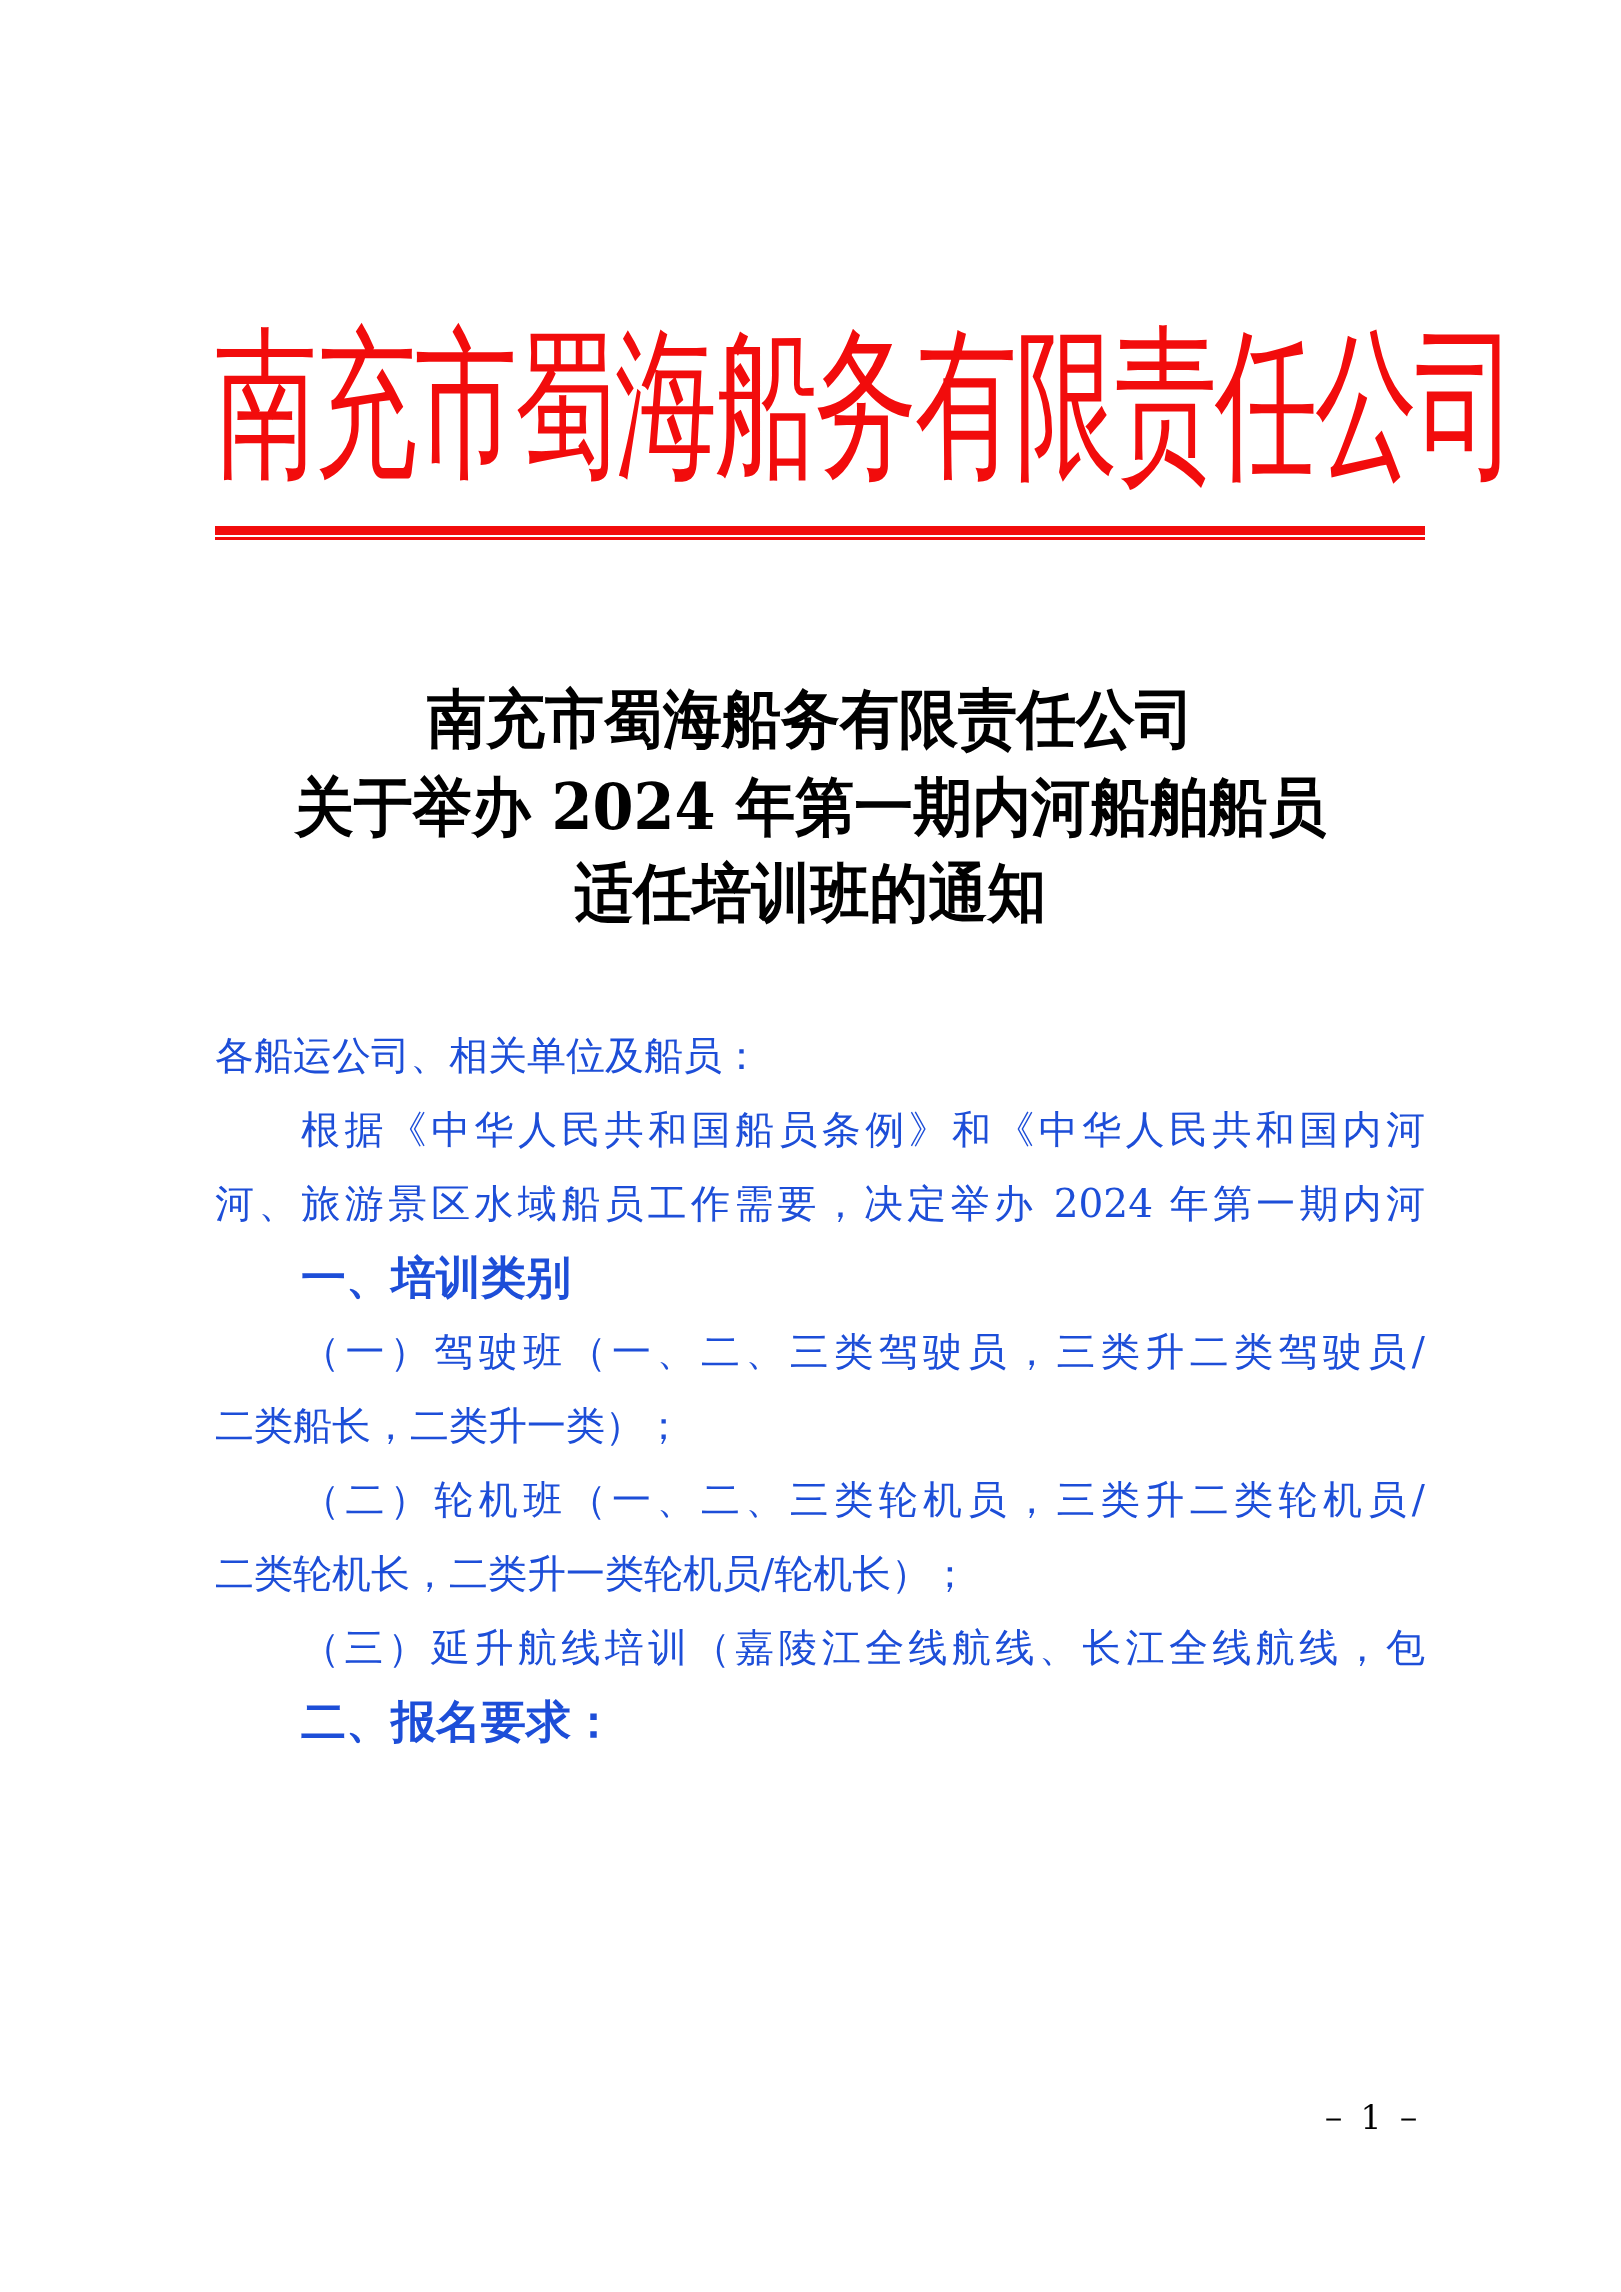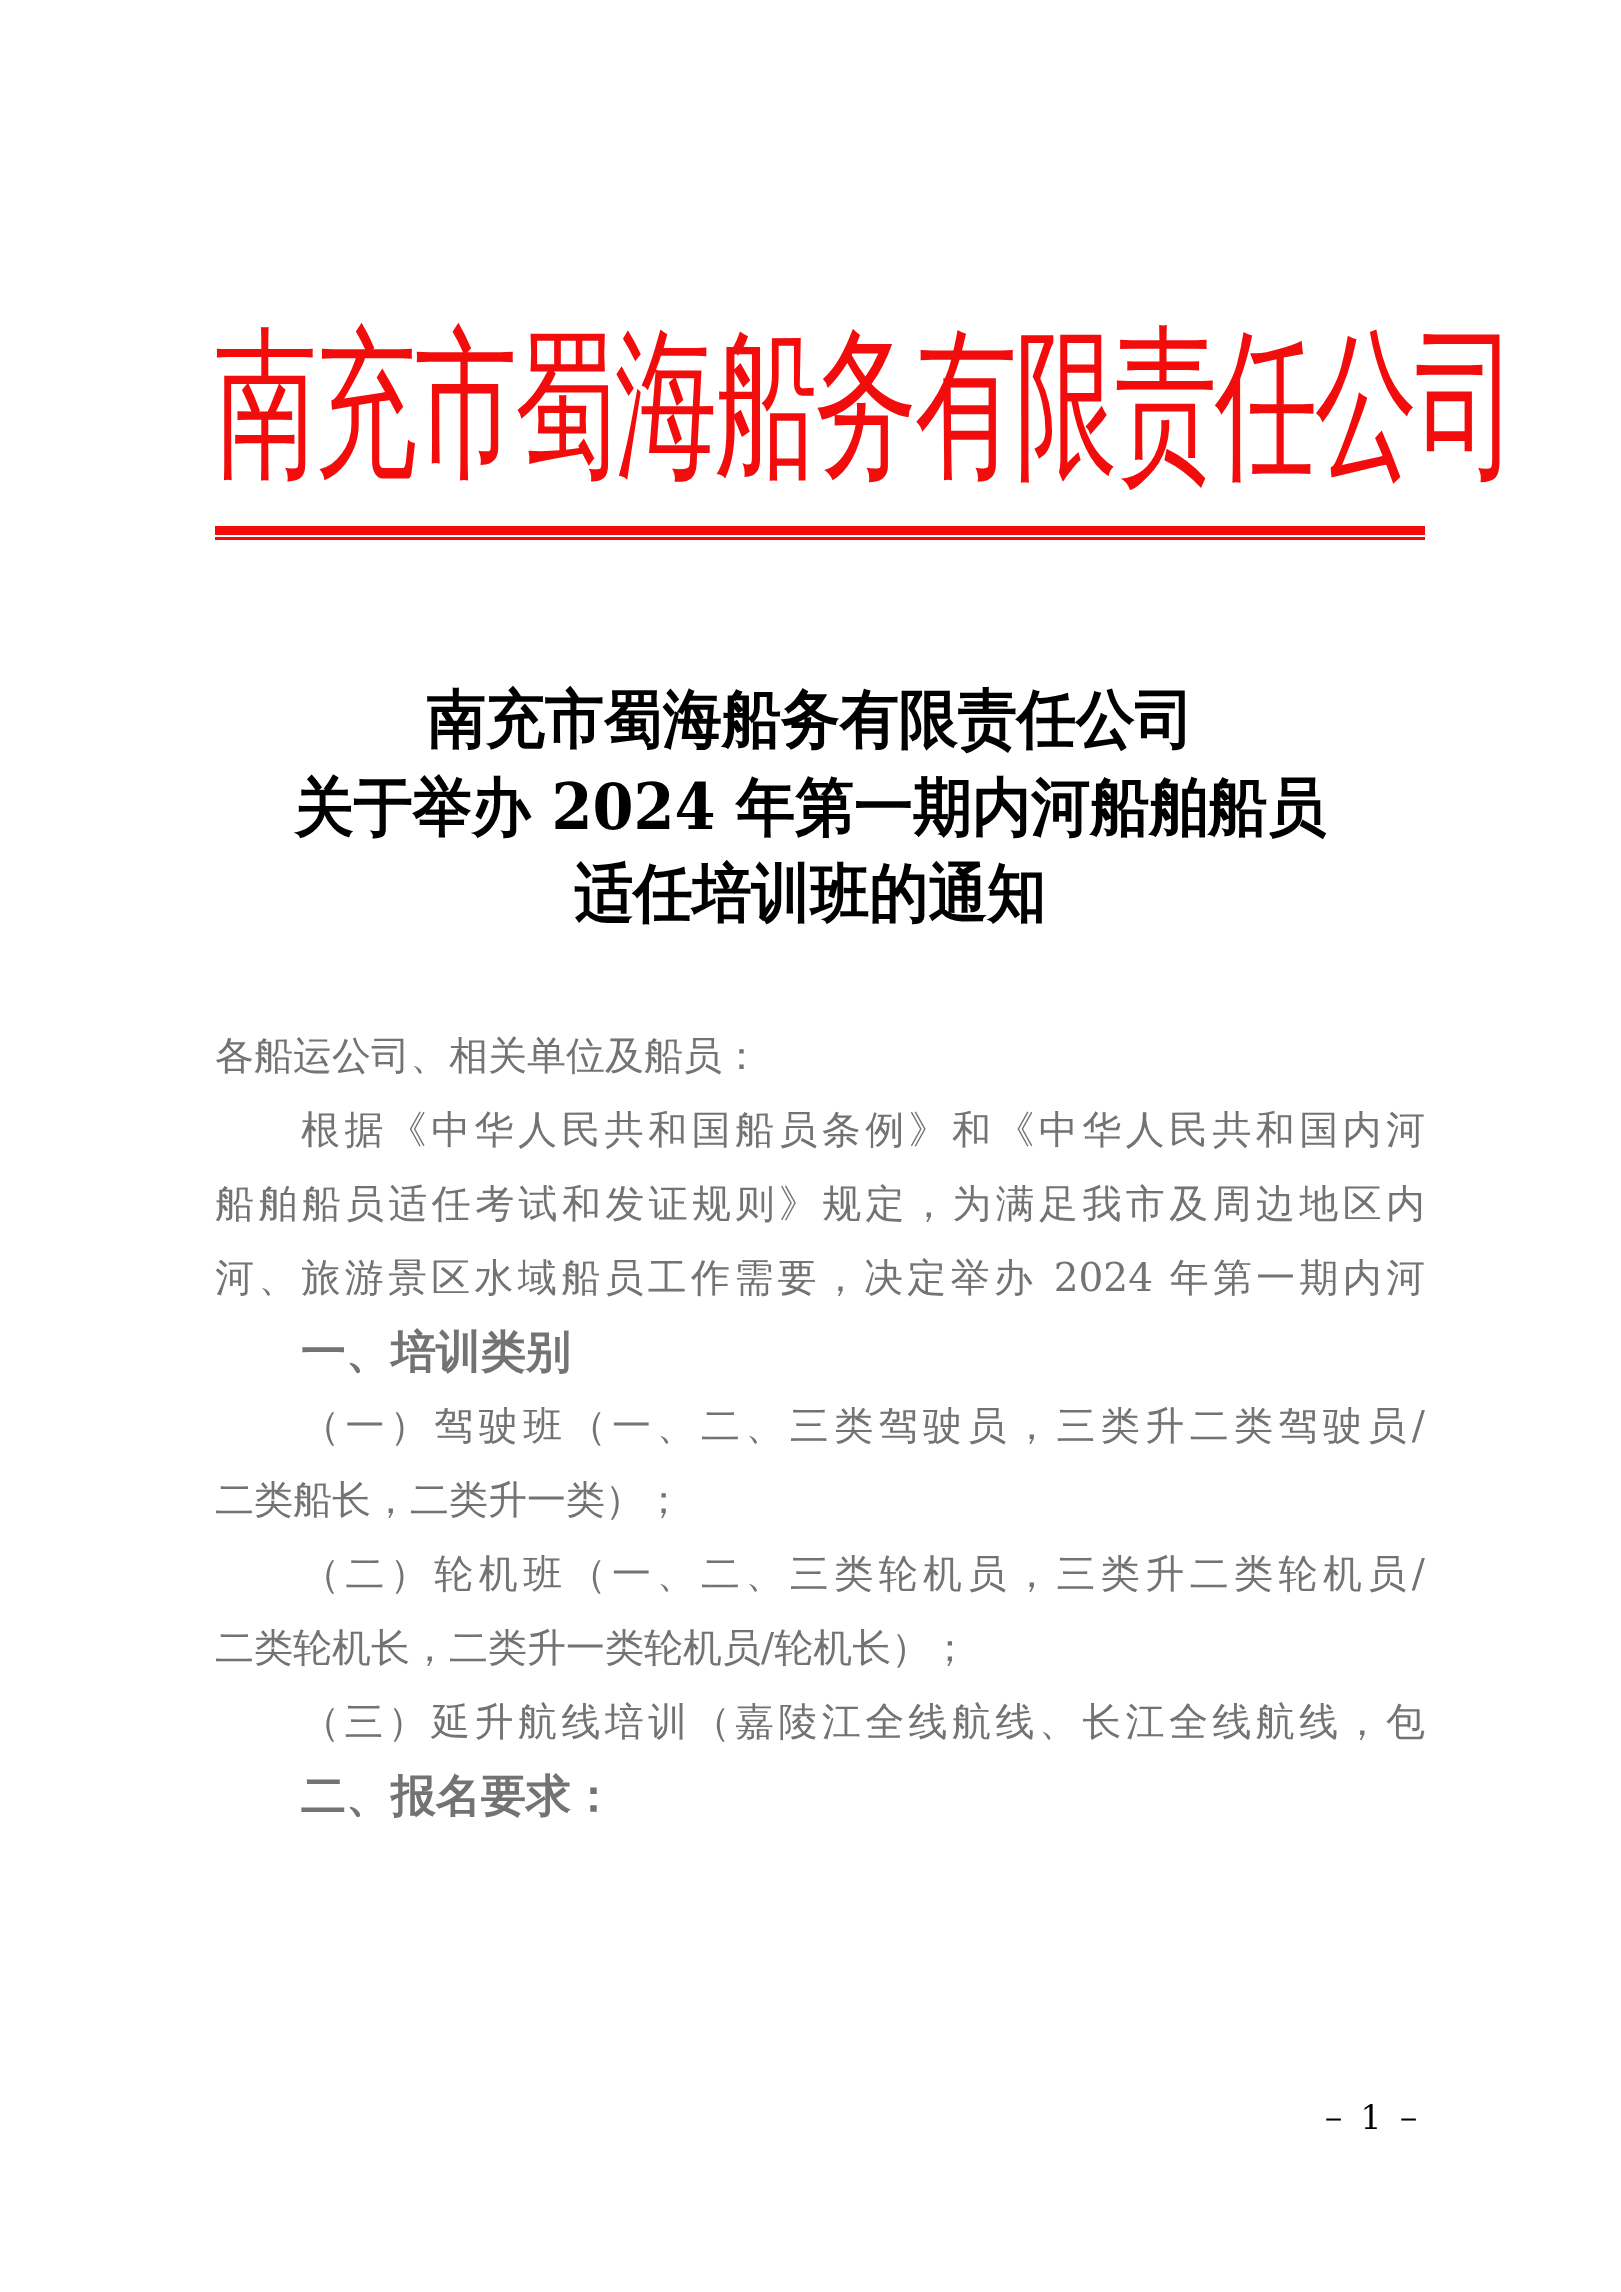--- a/index.html
+++ b/index.html
@@ -26,21 +26,21 @@
     font-weight: bold; font-size: 59px; line-height: 69px; color: #000;
     transform: scaleY(1.08);
   }
   .title.l1 { top: 684px; }
   .title.l2 { top: 772px; }
   .title.l3 { top: 858px; }
 
   .body-text {
     position: absolute; left: 215px; width: 1210px;
     font-family: "DejaVu Serif", "Liberation Serif", serif;
-    font-size: 39px; line-height: 74px; color: #737373;
+    font-size: 39px; line-height: 74px; color: #1d4ed8;
   }
   .line { height: 74px; white-space: nowrap; overflow: visible; }
   .line.justify { text-align: justify; text-align-last: justify; }
   .indent { padding-left: 86px; }
   .heading {
     font-family: "DejaVu Sans", "Liberation Sans", sans-serif;
     font-weight: bold; font-size: 45px;
   }
   .page-number {
     position: absolute; right: 196px; top: 2096px;
@@ -71,21 +71,20 @@
   <div class="rule-thick"></div>
   <div class="rule-thin"></div>
 
   <div class="title l1">南充市蜀海船务有限责任公司</div>
   <div class="title l2">关于举办 2024 年第一期内河船舶船员</div>
   <div class="title l3">适任培训班的通知</div>
 
   <div class="body-text" style="top:1019px;">
     <div class="line">各船运公司、相关单位及船员：</div>
     <div class="line justify indent">根据《中华人民共和国船员条例》和《中华人民共和国内河</div>
-    <div class="line justify">船舶船员适任考试和发证规则》规定，为满足我市及周边地区内</div>
     <div class="line justify">河、旅游景区水域船员工作需要，决定举办 2024 年第一期内河</div>
 
     <div class="line indent heading">一、培训类别</div>
 
     <div class="line justify indent">（一）驾驶班（一、二、三类驾驶员，三类升二类驾驶员/</div>
     <div class="line">二类船长，二类升一类）；</div>
 
     <div class="line justify indent">（二）轮机班（一、二、三类轮机员，三类升二类轮机员/</div>
     <div class="line">二类轮机长，二类升一类轮机员/轮机长）；</div>
 

